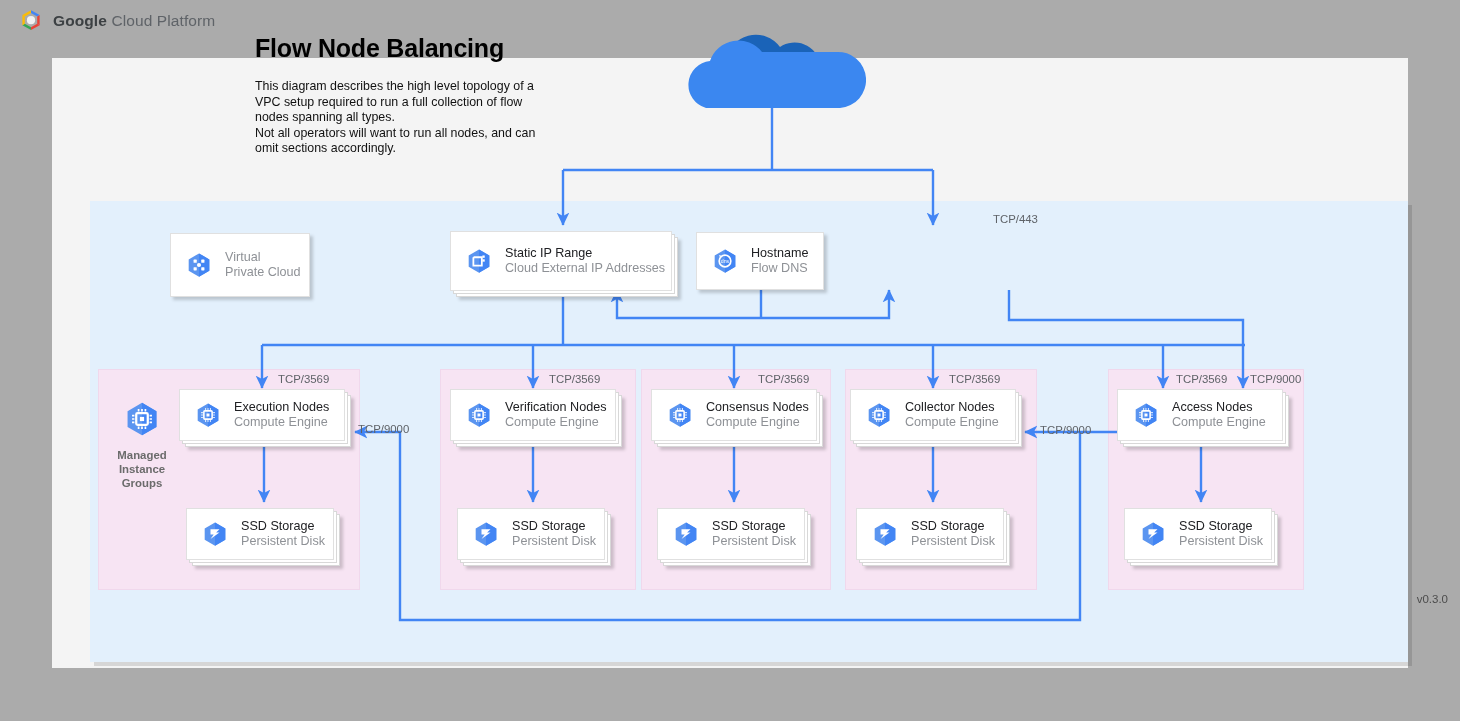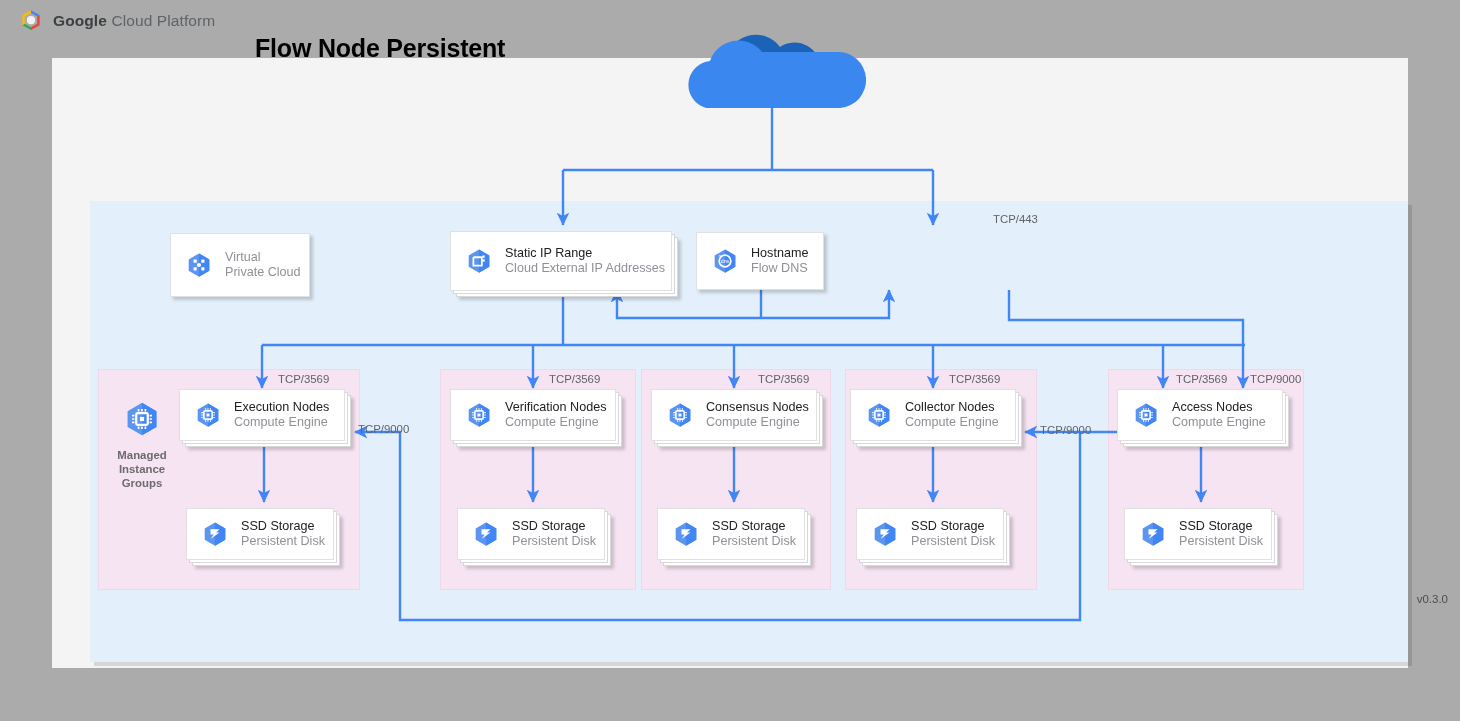--- a/index.html
+++ b/index.html
@@ -110,21 +110,23 @@
       <path d="M13 22.1 L4.4 17.2 L6.8 15.8 L13 19.3 Z" fill="#34a853"></path>
       <path d="M4.4 17.2 L4.4 7.1 L6.8 8.5 L6.8 15.8 Z" fill="#fbbc05"></path>
       <path d="M4.4 7.1 L13 2.2 L13 5.0 L6.8 8.5 Z" fill="#fbbc05"></path>
       <circle cx="13" cy="12.2" r="4.1" fill="#f1f1f1"></circle>
     </svg>
     <span class="brand-text"><b>Google</b><span> Cloud Platform</span></span>
   </div>
 
   <div class="page"></div>
 
-  <div class="title">Flow Node Persistent</div>
+  <div class="title">Flow Node Balancing</div>
+  <div class="desc" style="white-space:pre-line">This diagram describes the high level topology of a VPC setup required to run a full collection of flow nodes spanning all types.
+Not all operators will want to run all nodes, and can omit sections accordingly.</div>
 
   <div class="vpc"></div>
 
   <div class="group" style="left:98px;  top:369px; width:262px; height:221px;"></div>
   <div class="group" style="left:440px; top:369px; width:196px; height:221px;"></div>
   <div class="group" style="left:641px; top:369px; width:190px; height:221px;"></div>
   <div class="group" style="left:845px; top:369px; width:192px; height:221px;"></div>
   <div class="group" style="left:1108px;top:369px; width:196px; height:221px;"></div>
 
   <svg id="wires" viewBox="0 0 1460 721">

